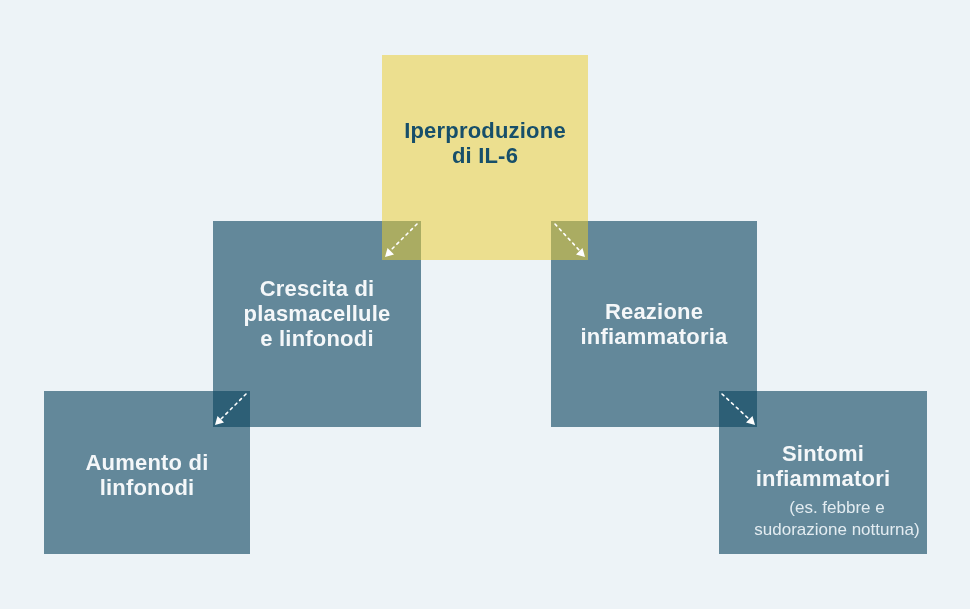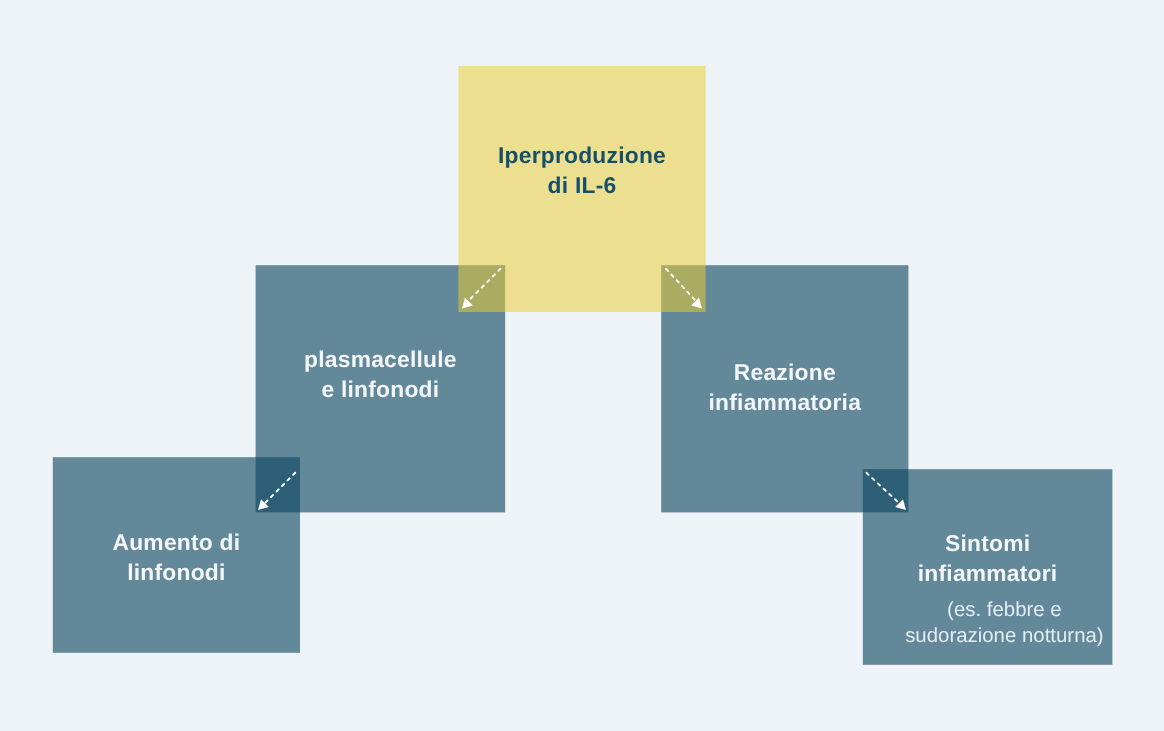--- a/index.html
+++ b/index.html
@@ -30,50 +30,51 @@
     color: #f4f7f9;
     z-index: 1;
   }
   .node.yellow {
     background: rgba(236, 206, 48, 0.52); 
     color: #174f6a;
     z-index: 2;
   }
   .ln {
     font-weight: 700;
-    font-size: 19px;
+    font-size: 22px;
     line-height: 25px;
     letter-spacing: 0.2px;
   }
   .subtitle { margin-top: 6px; }
   .ln-sub {
     font-weight: 400;
     font-size: 17px;
     line-height: 21.5px;
     color: #e3ecf1;
     margin-left: 28px;
   }
   #n-il6      { left: 382px; top:  55px; width: 206px; height: 205px; padding-bottom: 30px; }
   #n-crescita { left: 213px; top: 221px; width: 208px; height: 206px; padding-bottom: 22px; }
   #n-reazione { left: 551px; top: 221px; width: 206px; height: 206px; }
-  #n-aumento  { left:  44px; top: 381px; width: 206px; height: 163px; padding-top: 4px; }
+  #n-aumento  { left:  44px; top: 391px; width: 206px; height: 163px; padding-top: 4px; }
   #n-sintomi  { left: 719px; top: 391px; width: 208px; height: 163px; padding-top: 36px; }
   .arrows {
     position: absolute;
     left: 0; top: 0;
     z-index: 3;
     pointer-events: none;
   }
 </style>
 </head>
 <body>
 
 <div class="canvas">
 
   <div class="node teal" id="n-crescita">
+    <div class="ln">Crescita di</div>
     <div class="ln">plasmacellule</div>
     <div class="ln">e linfonodi</div>
   </div>
 
   <div class="node teal" id="n-reazione">
     <div class="ln">Reazione</div>
     <div class="ln">infiammatoria</div>
   </div>
 
   <div class="node teal" id="n-aumento">

